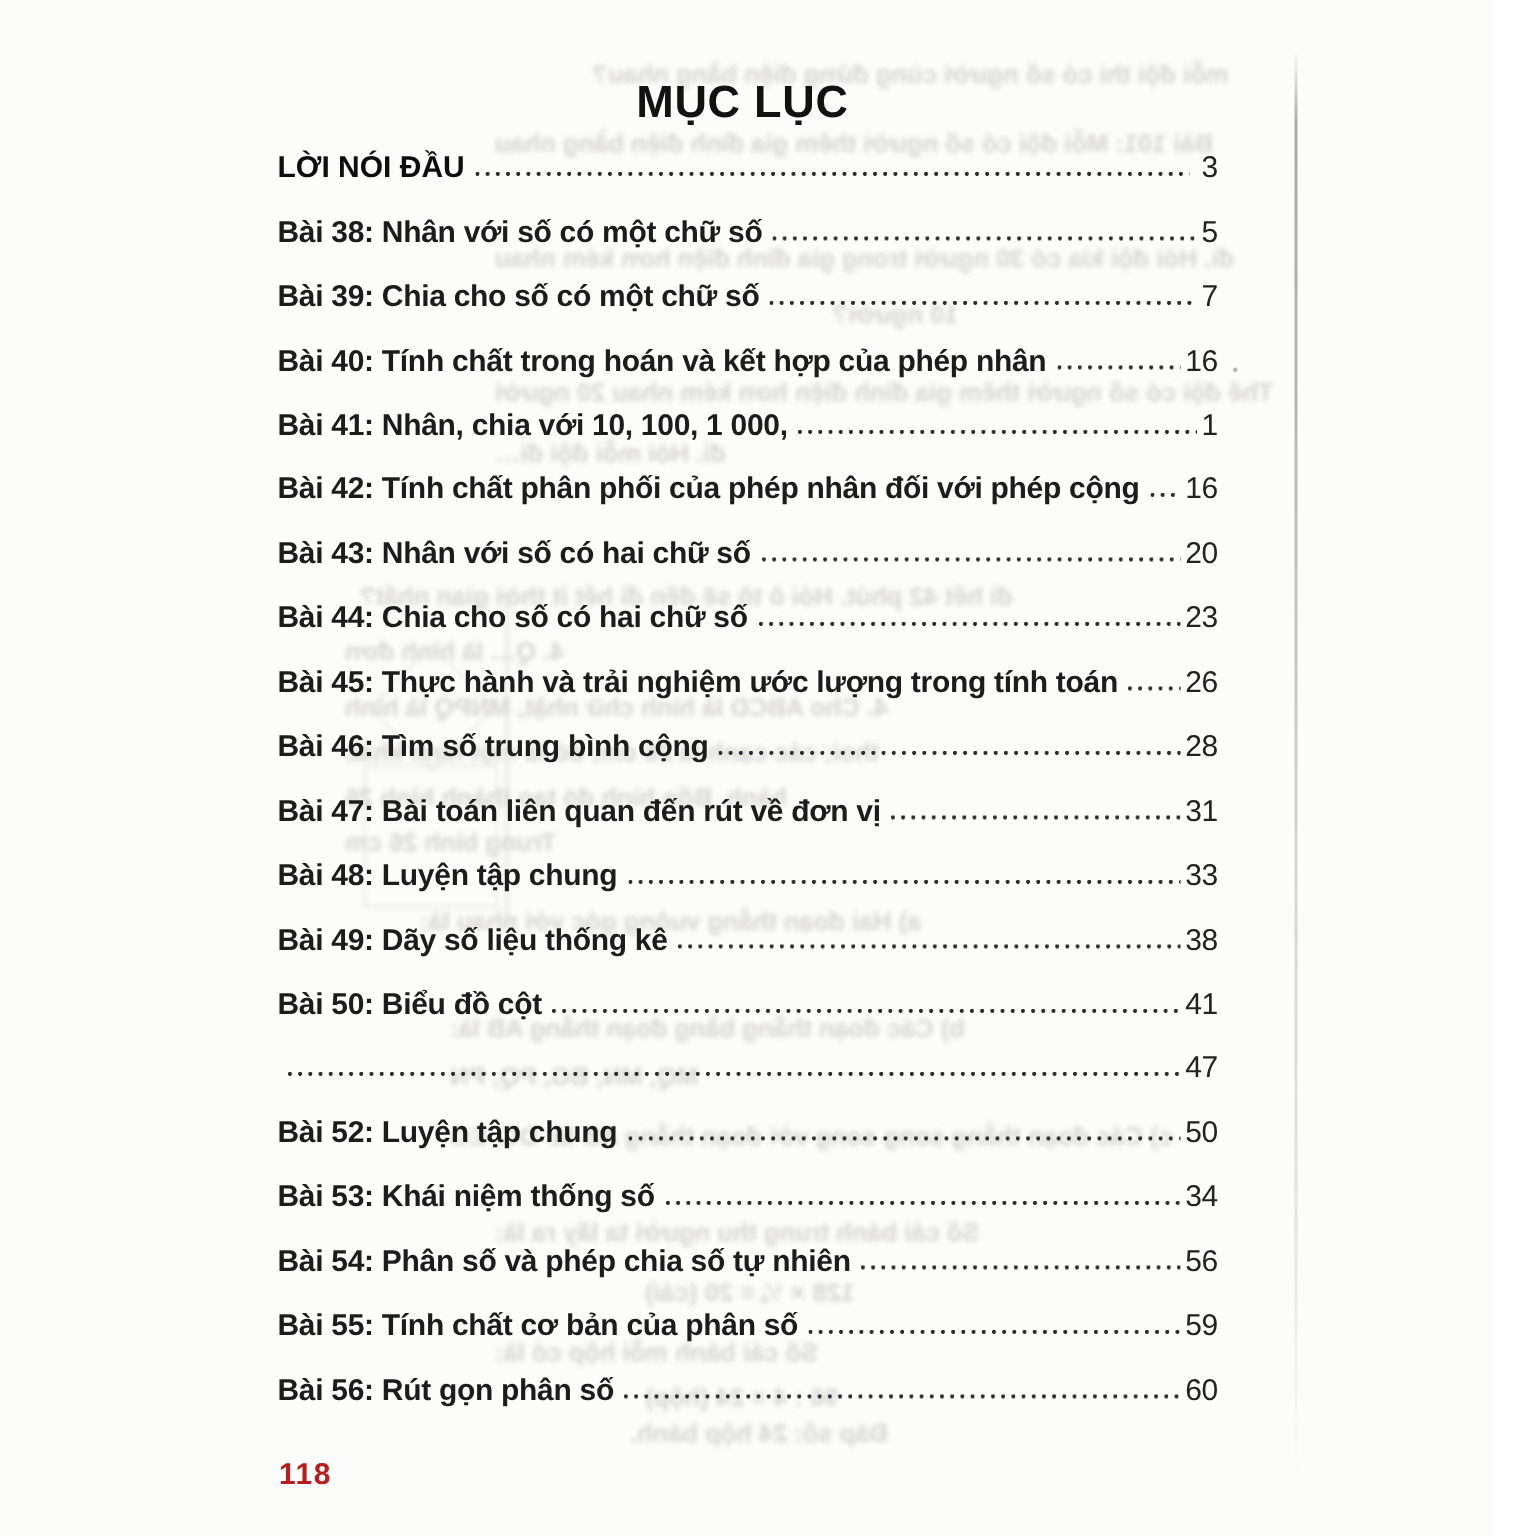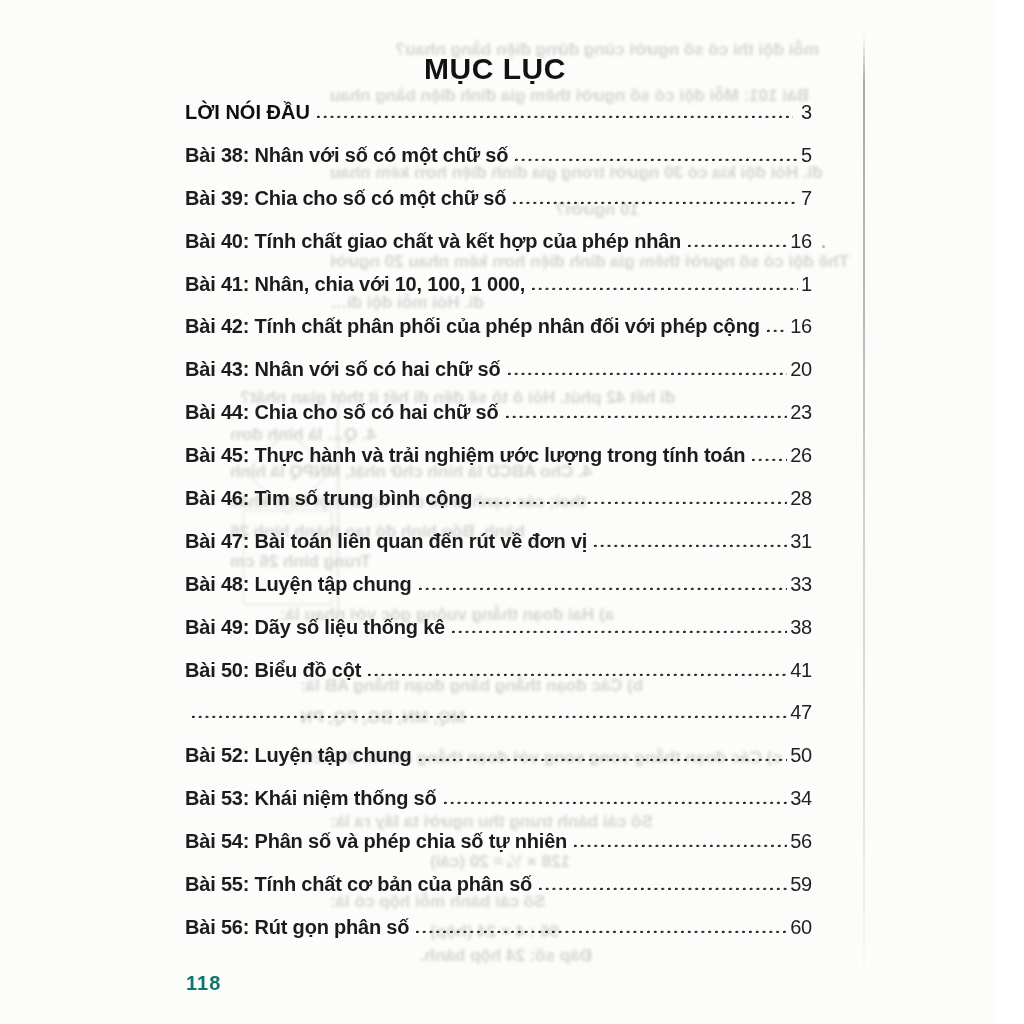--- a/index.html
+++ b/index.html
@@ -44,21 +44,21 @@
     flex:1 1 auto; min-width:10px; height:4px; margin:0 3px 0 7px;
     align-self:baseline;
     background-image:radial-gradient(circle at 1.3px 1.9px, #2b2b2b 1.15px, rgba(0,0,0,0) 1.55px);
     background-size:6.8px 4px; background-repeat:repeat-x; background-position:0 0;
   }
   .toc-row.emph .toc-leader { margin-right:8px; }
   .toc-page { white-space:nowrap; font-weight:400; font-size:20px; color:#222; }
 
   .footer-num {
     position:absolute; z-index:3; left:186px; top:972px;
-    font-size:20px; font-weight:700; color:#0f766e; letter-spacing:1px;
+    font-size:20px; font-weight:700; color:#b91c1c; letter-spacing:1px;
   }
 
   .page-edge {
     position:absolute; z-index:2; left:863px; top:34px; width:1.5px; height:956px;
     background:linear-gradient(to bottom,
       rgba(90,90,90,0) 0%, rgba(90,90,90,.5) 5%, rgba(105,105,105,.45) 30%,
       rgba(120,120,120,.3) 55%, rgba(135,135,135,.22) 80%, rgba(135,135,135,0) 100%);
   }
   .speck { position:absolute; z-index:2; width:3px; height:3px; border-radius:50%;
            background:rgba(110,110,110,.5); }
@@ -112,21 +112,21 @@
       <span class="toc-page">5</span>
     </div>
 
     <div class="toc-row">
       <span class="toc-label">Bài 39: Chia cho số có một chữ số</span>
       <span class="toc-leader"></span>
       <span class="toc-page">7</span>
     </div>
 
     <div class="toc-row">
-      <span class="toc-label">Bài 40: Tính chất giao chất và kết hợp của phép nhân</span>
+      <span class="toc-label">Bài 40: Tính chất trong hoán và kết hợp của phép nhân</span>
       <span class="toc-leader"></span>
       <span class="toc-page">16</span>
     </div>
 
     <div class="toc-row">
       <span class="toc-label">Bài 41: Nhân, chia với 10, 100, 1 000,</span>
       <span class="toc-leader"></span>
       <span class="toc-page">1</span>
     </div>
 

